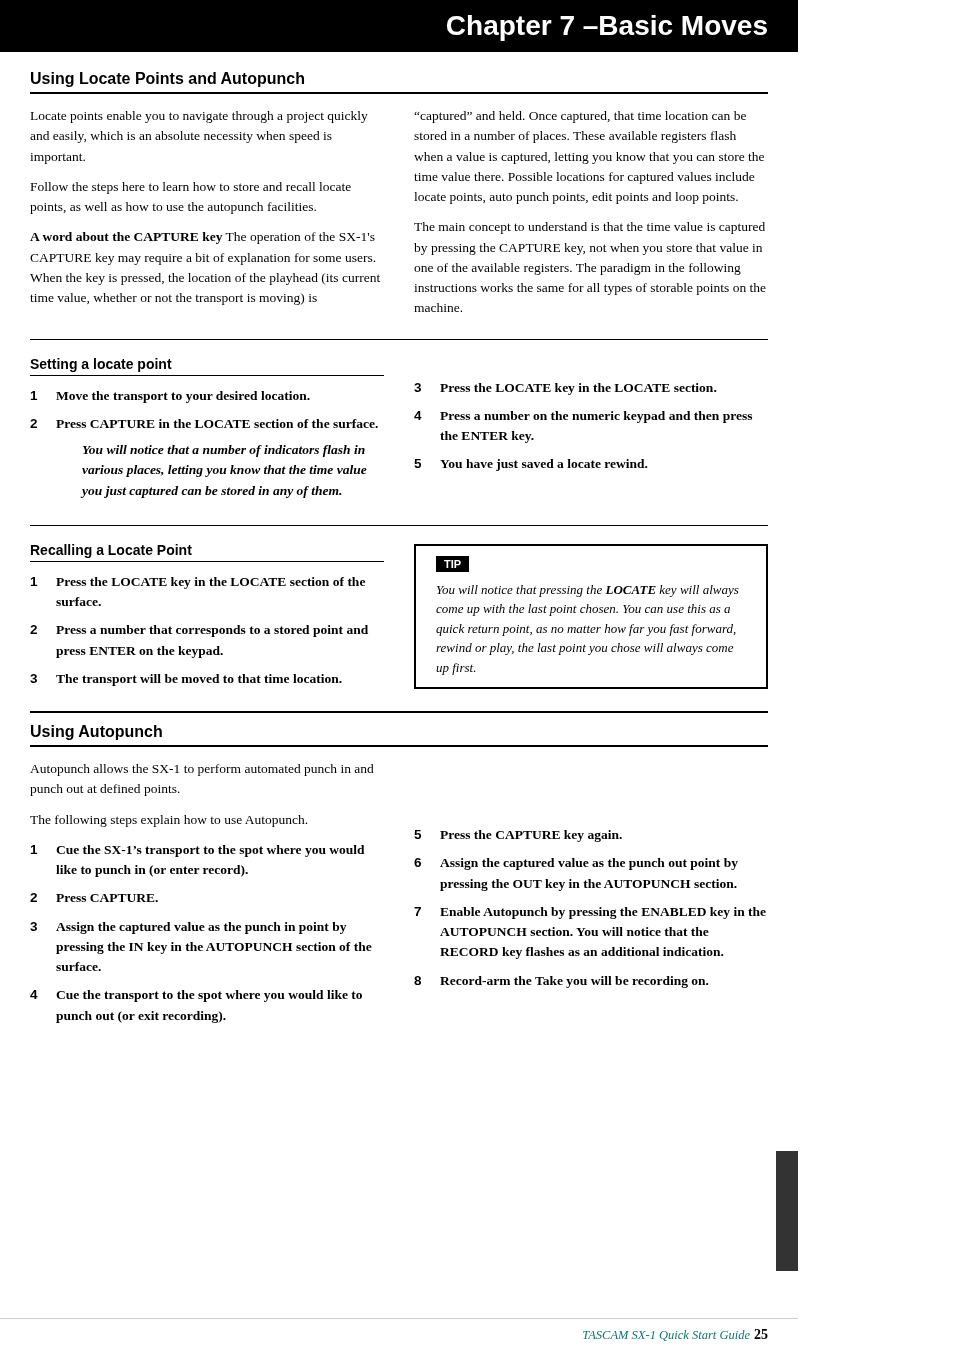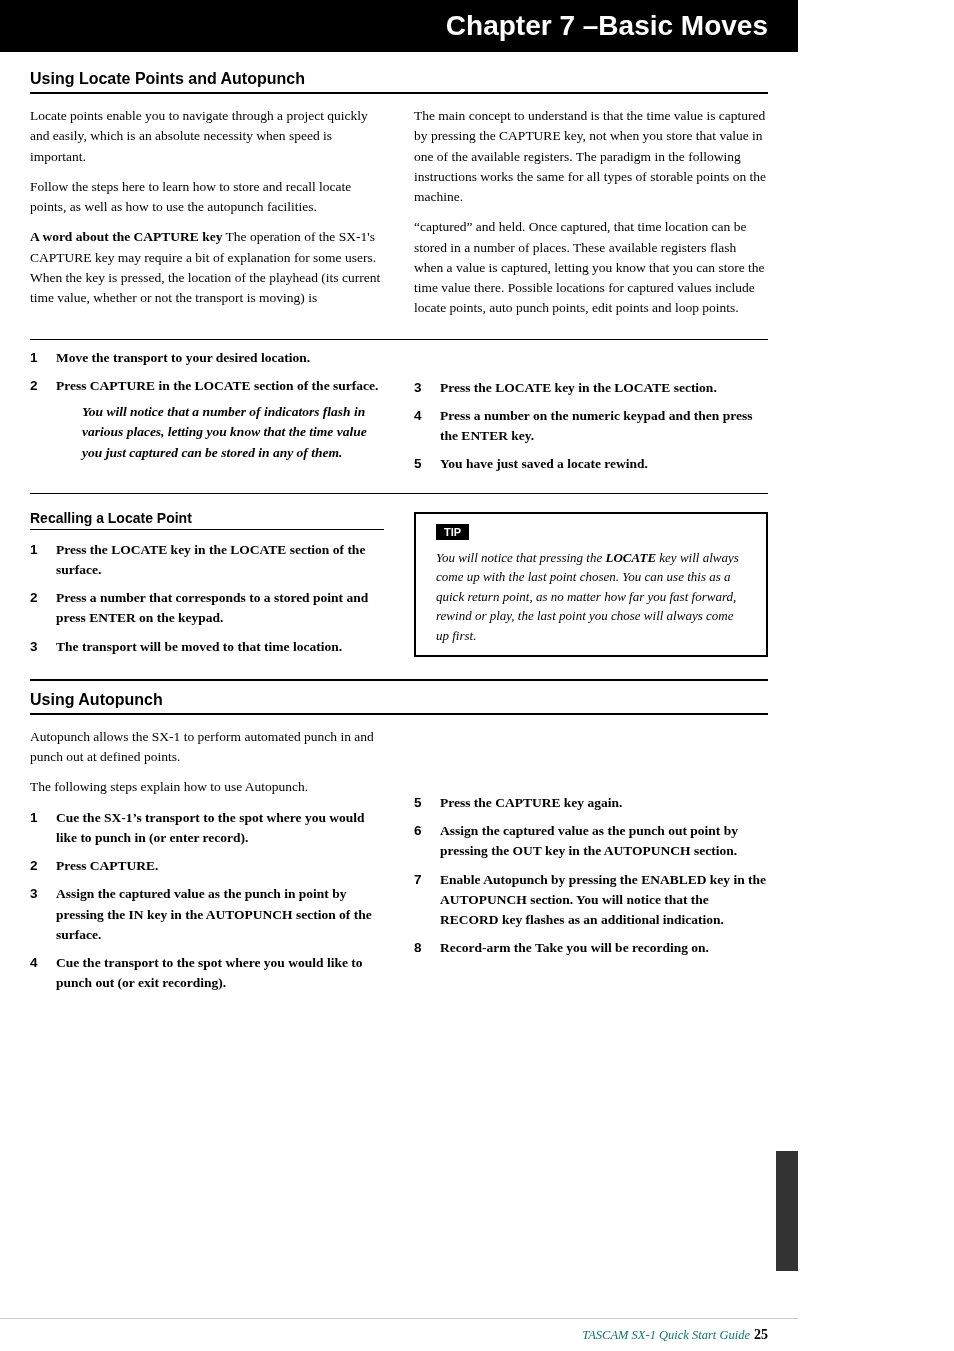--- a/index.html
+++ b/index.html
@@ -196,29 +196,30 @@
 
     <div class="two-col">
       <div class="col-left">
         <p class="para">Locate points enable you to navigate through a project quickly and easily, which is an absolute necessity when speed is important.</p>
         <p class="para">Follow the steps here to learn how to store and recall locate points, as well as how to use the autopunch facilities.</p>
         <p class="para">
           <span class="bold">A word about the CAPTURE key</span><span> The operation of the SX-1's CAPTURE key may require a bit of explanation for some users. When the key is pressed, the location of the playhead (its current time value, whether or not the transport is moving) is</span>
         </p>
       </div>
       <div class="col-right">
+        <p class="para">“captured” and held. Once captured, that time location can be stored in a number of places. These available registers flash when a value is captured, letting you know that you can store the time value there. Possible locations for captured values include locate points, auto punch points, edit points and loop points.</p>
         <p class="para">The main concept to understand is that the time value is captured by pressing the CAPTURE key, not when you store that value in one of the available registers. The paradigm in the following instructions works the same for all types of storable points on the machine.</p>
-        <p class="para">“captured” and held. Once captured, that time location can be stored in a number of places. These available registers flash when a value is captured, letting you know that you can store the time value there. Possible locations for captured values include locate points, auto punch points, edit points and loop points.</p>
       </div>
     </div>
 
     <hr class="thin-divider">
 
     <div class="two-col">
       <div class="col-left">
+        <div class="subsection-title">Setting a locate point</div>
         <ul class="num-list">
           <li>
             <span class="num">1</span>
             <span class="content bold">Move the transport to your desired location.</span>
           </li>
           <li>
             <span class="num">2</span>
             <div>
               <span class="content bold">Press CAPTURE in the LOCATE section of the surface.</span>
               <div class="indented-note">You will notice that a number of indicators flash in various places, letting you know that the time value you just captured can be stored in any of them.</div>

